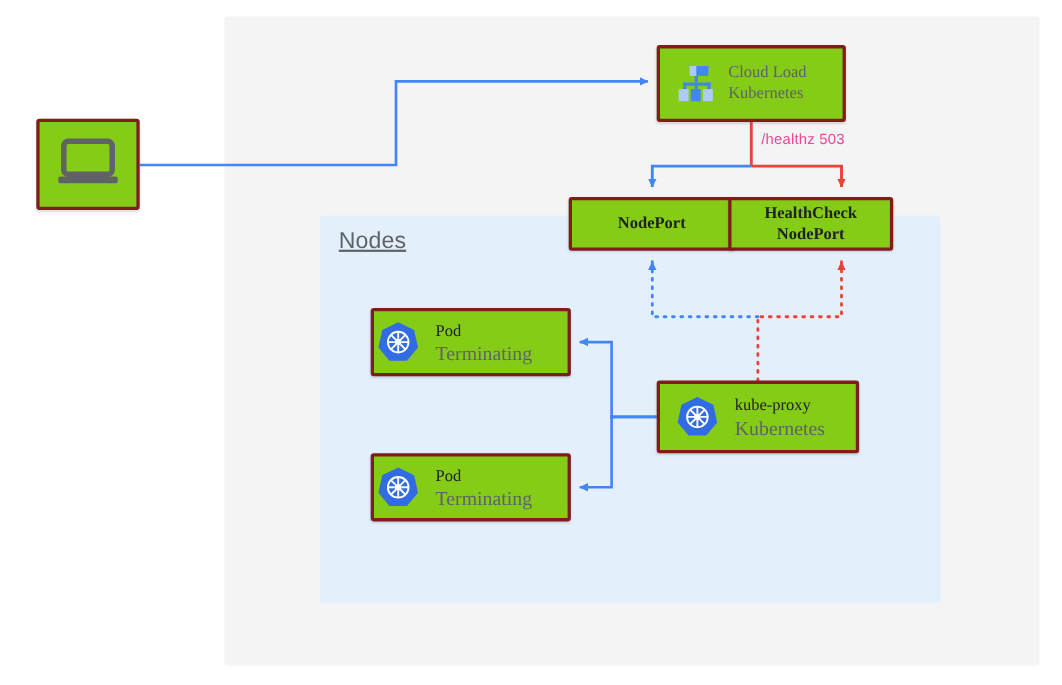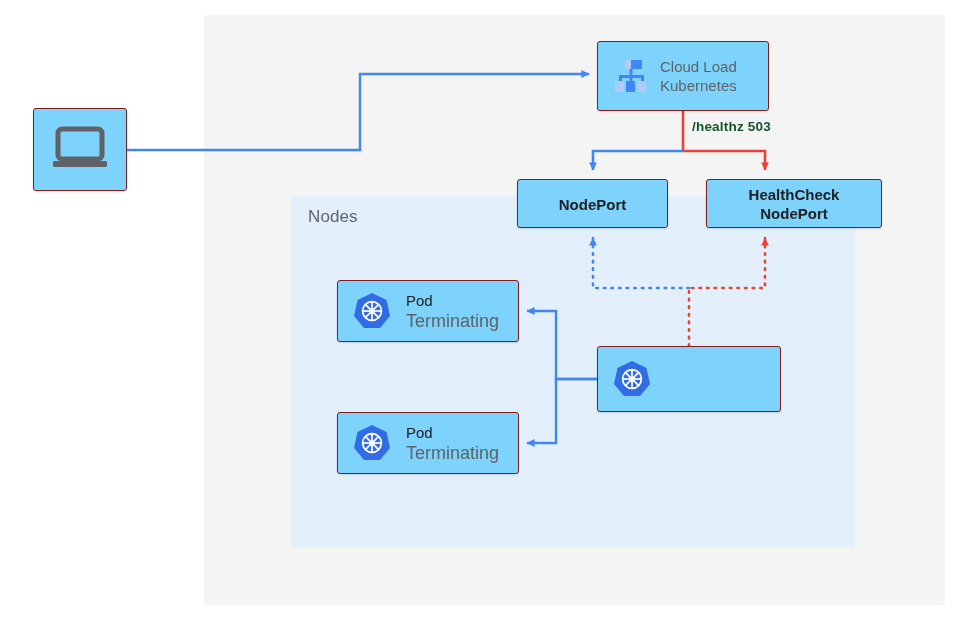--- a/index.html
+++ b/index.html
@@ -13,65 +13,66 @@
   .panel-gray{
     position:absolute;left:204px;top:15px;width:741px;height:590px;
     background:#f4f4f4;border-radius:3px;
   }
   .panel-blue{
     position:absolute;left:291px;top:196px;width:564px;height:352px;
     background:#e3f0fc;border-radius:3px;
   }
   .panel-label{
     position:absolute;left:308px;top:207px;
-    font-size:17px;color:#5f6368;letter-spacing:.1px;
+    font-size:21px;color:#5f6368;letter-spacing:.1px;text-decoration:underline;
   }
 
   
   .card{
-    position:absolute;background:#7dd3fc;border:1px solid #7f1d1d;
+    position:absolute;background:#84cc16;border:3px solid #7f1d1d;
     border-radius:3px;box-sizing:border-box;
     box-shadow:0 1px 2px rgba(60,64,67,.18);
+    font-family:Liberation Serif, serif;
   }
 
   
   .client-box{left:33px;top:108px;width:94px;height:83px;}
   .client-box .ico{position:absolute;left:50%;top:50%;transform:translate(-50%,-50%);}
 
   
   .lb-box{left:597px;top:41px;width:172px;height:70px;
           display:flex;align-items:center;padding-left:12px;}
   .lb-ico{width:42px;height:42px;flex:0 0 42px;margin-right:8px;}
   .lb-text{font-size:15px;color:#5f6368;line-height:19px;}
 
   
   .np-box{left:517px;top:179px;width:151px;height:49px;}
-  .hc-box{left:706px;top:179px;width:176px;height:49px;}
+  .hc-box{left:662px;top:179px;width:150px;height:49px;}
   .np-box .t,.hc-box .t{
     position:absolute;left:0;top:50%;transform:translateY(-50%);
     width:100%;text-align:center;font-weight:bold;font-size:15px;
     color:#202124;line-height:19px;
   }
 
   
   .pod-box{left:337px;width:182px;height:62px;
-           display:flex;align-items:center;padding-left:14px;}
+           display:flex;align-items:center;padding-left:2px;}
   .pod-1{top:280px;}
   .pod-2{top:412px;}
   .kp-box{left:597px;top:346px;width:184px;height:66px;
           display:flex;align-items:center;padding-left:14px;}
 
   .k8s-ico{width:40px;height:40px;flex:0 0 40px;margin-right:14px;}
   .lbl-main{font-size:15px;color:#202124;line-height:20px;}
   .lbl-sub{font-size:18px;color:#5f6368;line-height:20px;}
 
   
   .healthz{
     position:absolute;left:692px;top:119px;
-    font-size:13.5px;font-weight:bold;color:#14532d;letter-spacing:.2px;
+    font-size:13.5px;font-weight:normal;color:#ec4899;letter-spacing:.2px;
   }
 
   svg.lines{position:absolute;left:0;top:0;width:965px;height:623px;
             pointer-events:none;overflow:visible;}
 </style>
 </head>
 <body>
 
 <div id="canvas">
 
@@ -215,15 +216,19 @@
           <line x1="20" y1="23.1" x2="20" y2="29.4"></line>
           <line x1="10.6" y1="20" x2="16.9" y2="20"></line>
           <line x1="23.1" y1="20" x2="29.4" y2="20"></line>
           <line x1="13.4" y1="13.4" x2="17.8" y2="17.8"></line>
           <line x1="22.2" y1="22.2" x2="26.6" y2="26.6"></line>
           <line x1="26.6" y1="13.4" x2="22.2" y2="17.8"></line>
           <line x1="17.8" y1="22.2" x2="13.4" y2="26.6"></line>
         </g>
       </svg>
     </span>
+    <span>
+      <span class="lbl-main">kube-proxy</span><br>
+      <span class="lbl-sub">Kubernetes</span>
+    </span>
   </div>
 
 </div>
 
 </body></html>

